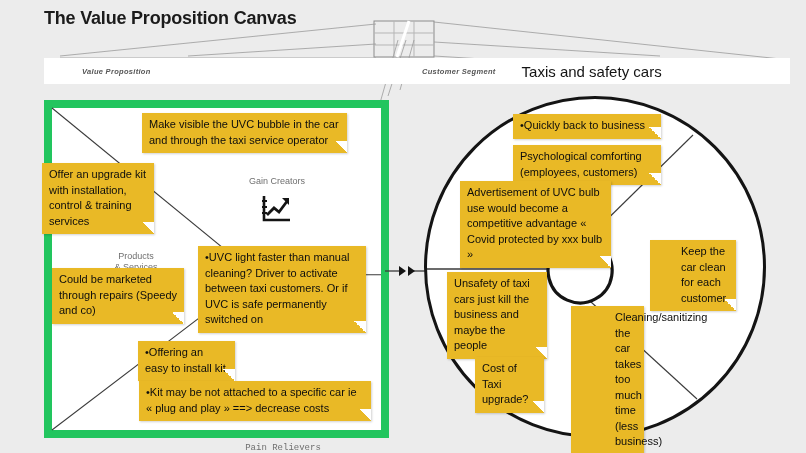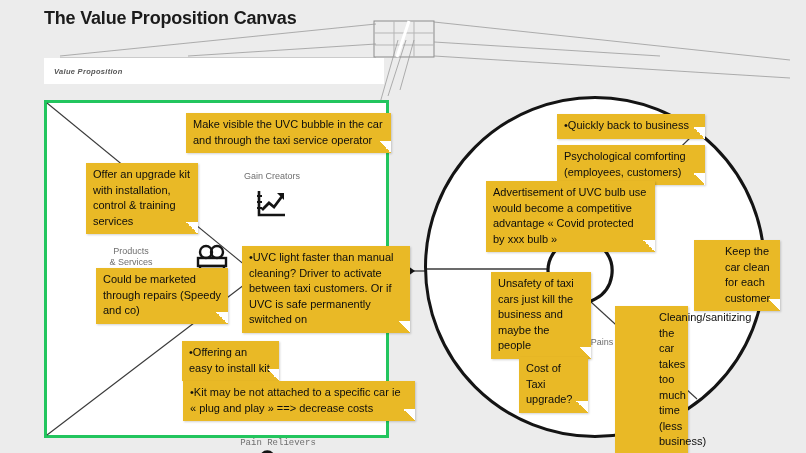--- a/index.html
+++ b/index.html
@@ -18,34 +18,34 @@
     font-size:18px;font-weight:bold;color:#1b1b1b;
     letter-spacing:-0.2px;white-space:nowrap;
   }
   .deco{
     position:absolute;left:373px;top:20px;width:62px;height:38px;
   }
   .field{
     position:absolute;height:26px;background:#ffffff;
     display:flex;align-items:center;
   }
-  .field-left{left:44px;top:58px;width:340px;}
+  .field-left{left:44px;top:58px;width:340px;padding-left:28px;}
   .field-right{left:412px;top:58px;width:378px;}
   .field-label{
     font-size:7.5px;font-style:italic;color:#555;
     font-weight:600;margin-left:10px;letter-spacing:.3px;white-space:nowrap;
   }
   .field-value{
     font-size:15px;color:#141414;margin-left:26px;white-space:nowrap;
   }
 
   
   .vp-panel{
     position:absolute;left:44px;top:100px;width:345px;height:338px;
-    background:#fff;border:3px solid #22c55e;box-sizing:border-box;
+    background:#fff;border:8px solid #22c55e;box-sizing:border-box;
   }
   .cs-circle{
     position:absolute;left:424px;top:96px;width:342px;height:342px;
     background:#fff;border:3px solid #141414;border-radius:50%;
     box-sizing:border-box;
   }
 
   .panel-svg{position:absolute;left:0;top:0;width:100%;height:100%;overflow:visible;}
 
   
@@ -58,39 +58,38 @@
   
   .note{
     position:absolute;
     background:#e9b926;
     color:#0d0d0d;
     font-size:11px;
     line-height:15.5px;
     padding:4px 7px 5px 7px;
     box-sizing:border-box;
     box-shadow:1px 1px 2px rgba(0,0,0,.18);
-    margin-left:44px;
   }
   .note .fold{
     position:absolute;right:0;bottom:0;width:12px;height:12px;
     background:linear-gradient(225deg,#ffffff 0 50%,rgba(0,0,0,0) 50%);
   }
 
   
   .n-makevisible{left:142px;top:113px;width:205px;}
   .n-offer{left:42px;top:163px;width:112px;}
   .n-marketed{left:52px;top:268px;width:132px;}
   .n-uvclight{left:198px;top:246px;width:168px;}
   .n-offering{left:138px;top:341px;width:97px;}
   .n-kit{left:139px;top:381px;width:232px;}
 
   
   .n-quickly{left:513px;top:114px;width:148px;}
   .n-psych{left:513px;top:145px;width:148px;}
-  .n-advert{left:442px;top:181px;width:169px;}
+  .n-advert{left:460px;top:181px;width:151px;}
   .n-keep{left:650px;top:240px;width:86px;padding-left:31px;}
   .n-unsafety{left:447px;top:272px;width:100px;}
   .n-cleaning{left:571px;top:306px;width:73px;padding-left:44px;}
   .n-cost{left:475px;top:357px;width:69px;}
 
   .icon{position:absolute;}
 </style>
 </head>
 <body>
 
@@ -116,20 +115,24 @@
     <line x1="398" y1="40" x2="378" y2="110" stroke="#9a9a9a" stroke-width="0.8"></line>
     <line x1="406" y1="40" x2="388" y2="96" stroke="#9a9a9a" stroke-width="0.8"></line>
     <line x1="414" y1="40" x2="400" y2="90" stroke="#9a9a9a" stroke-width="0.8"></line>
   </svg>
 
   <div class="field field-left">
     <span class="field-label">Value Proposition</span>
     <span class="field-value"></span>
   </div>
 
+  <div class="field field-right">
+    <span class="field-label">Customer Segment</span>
+    <span class="field-value">Taxis and safety cars</span>
+  </div>
 
   <div class="vp-panel">
     <svg class="panel-svg" viewBox="0 0 339 332" preserveAspectRatio="none">
       <line x1="0" y1="0" x2="210" y2="172" stroke="#3a3a3a" stroke-width="1.1"></line>
       <line x1="210" y1="172" x2="0" y2="332" stroke="#3a3a3a" stroke-width="1.1"></line>
       <line x1="210" y1="172" x2="339" y2="172" stroke="#3a3a3a" stroke-width="1.1"></line>
     </svg>
 
     <svg class="icon" style="left:206px;top:85px;" width="36" height="32" viewBox="0 0 36 32">
       <path d="M6 3 L6 27 L32 27" stroke="#141414" stroke-width="2.6" fill="none"></path>

